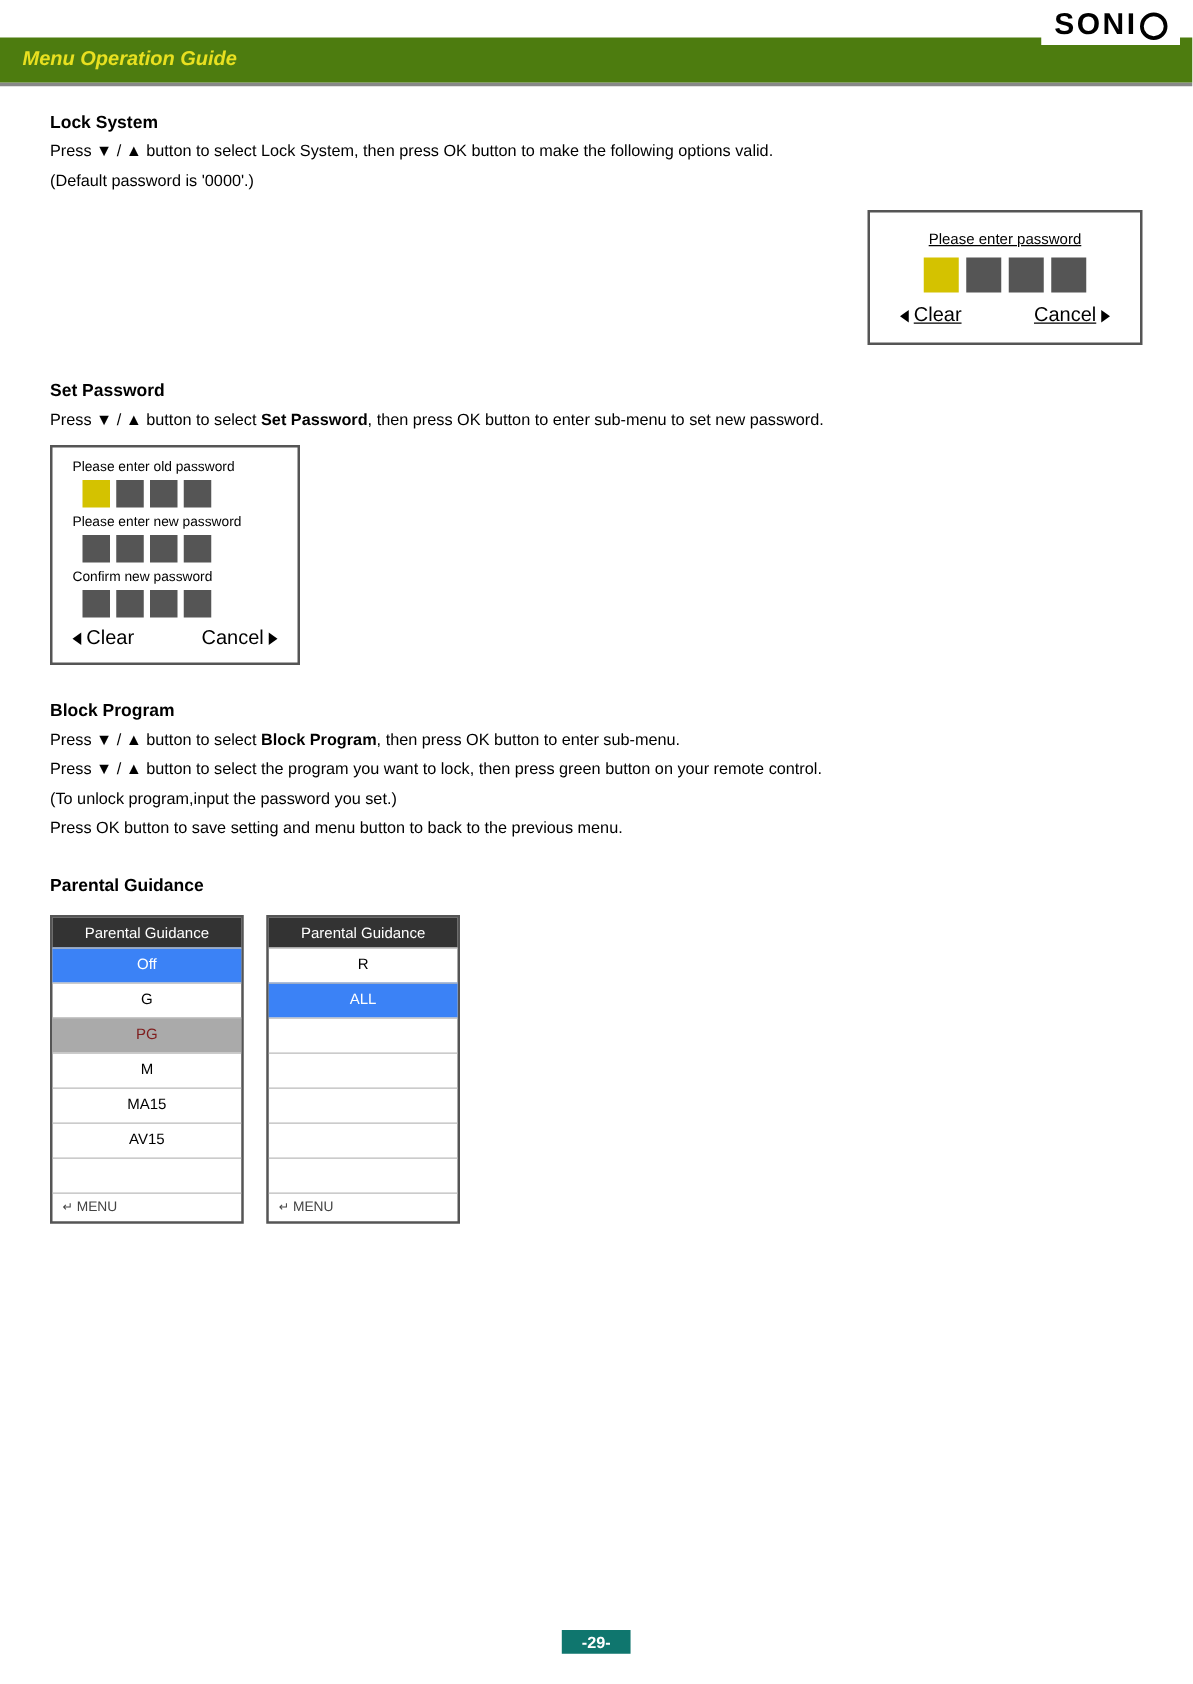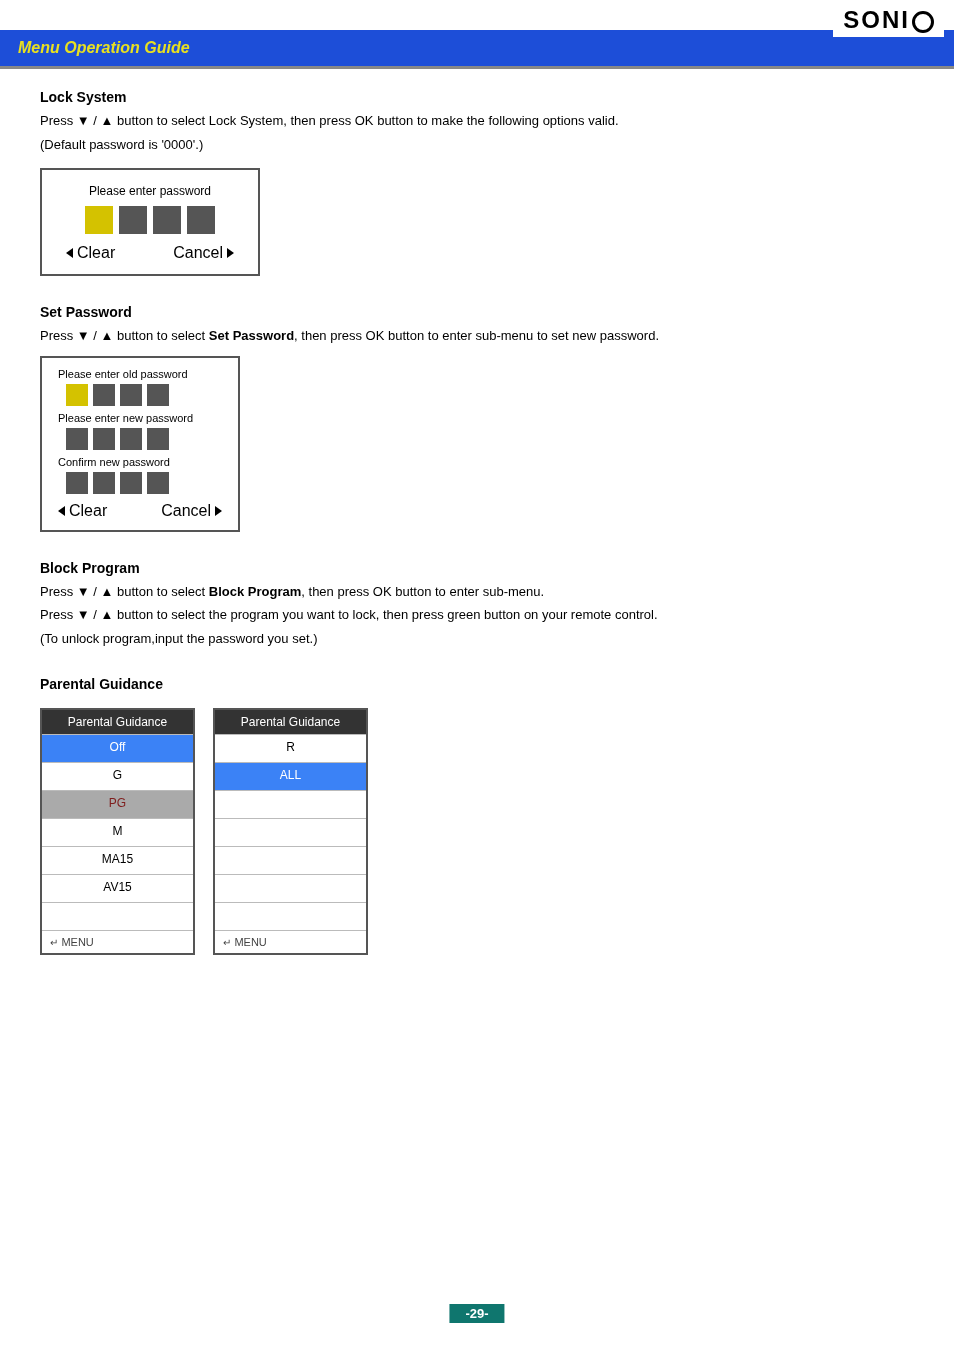--- a/index.html
+++ b/index.html
@@ -42,22 +42,23 @@
     }
     .section-text-indent {
       font-size: 13px;
       margin-bottom: 8px;
       line-height: 1.5;
     }
 
     
     .dialog-center {
       display: flex;
-      justify-content: flex-start;
+      justify-content: flex-end;
       margin: 14px 0 18px 0;
+      text-decoration: underline;
     }
     .dialog-left {
       display: flex;
       justify-content: flex-start;
       margin: 10px 0 18px 0;
     }
 
     .password-dialog {
       border: 2px solid #555;
       background: #fff;
@@ -222,21 +223,21 @@
   </style>
 </head>
 <body>
 
 <div class="header">
   <div style="background:#fff; padding: 4px 10px; display:flex; align-items:flex-end; justify-content:flex-end; position:absolute; top:4px; right:10px; z-index:10;">
     <span class="soniq-logo" style="font-family:'Arial Black',Arial,sans-serif; font-weight:900; letter-spacing:2px;">
       <span>SONI</span><span style="display:inline-block; width:22px; height:22px; border:3px solid #000; border-radius:50%; position:relative; vertical-align:middle; margin-left:2px;"></span>
     </span>
   </div>
-  <div style="background:#1d4ed8; padding:9px 18px; flex:1; margin-top:30px;">
+  <div style="background:#4d7c0f; padding:9px 18px; flex:1; margin-top:30px;">
     <span style="color:#e8e020; font-style:italic; font-weight:bold; font-size:16px;">Menu Operation Guide</span>
   </div>
 </div>
 
 <div class="content">
 
   <div class="section">
     <div class="section-title">Lock System</div>
     <div class="section-text">Press ▼ / ▲ button to select Lock System, then press OK button to make the following options valid.</div>
     <div class="section-text-indent">(Default password is '0000'.)</div>
@@ -307,20 +308,21 @@
     </div>
   </div>
 
   <div class="section">
     <div class="section-title">Block Program</div>
     <div class="section-text">
       Press ▼ / ▲ button to select <strong>Block Program</strong>, then press OK button to enter sub-menu.
     </div>
     <div class="section-text">Press ▼ / ▲ button to select the program you want to lock, then press green button on your remote control.</div>
     <div class="section-text">(To unlock program,input the  password you set.)</div>
+    <div class="section-text">Press OK button to save setting and menu button to back to the previous menu.</div>
   </div>
 
   <div class="section">
     <div class="section-title">Parental Guidance</div>
 
     <div class="parental-tables">
 
       <div class="parental-table">
         <div class="parental-header">Parental Guidance</div>
         <div class="parental-row selected">Off</div>

